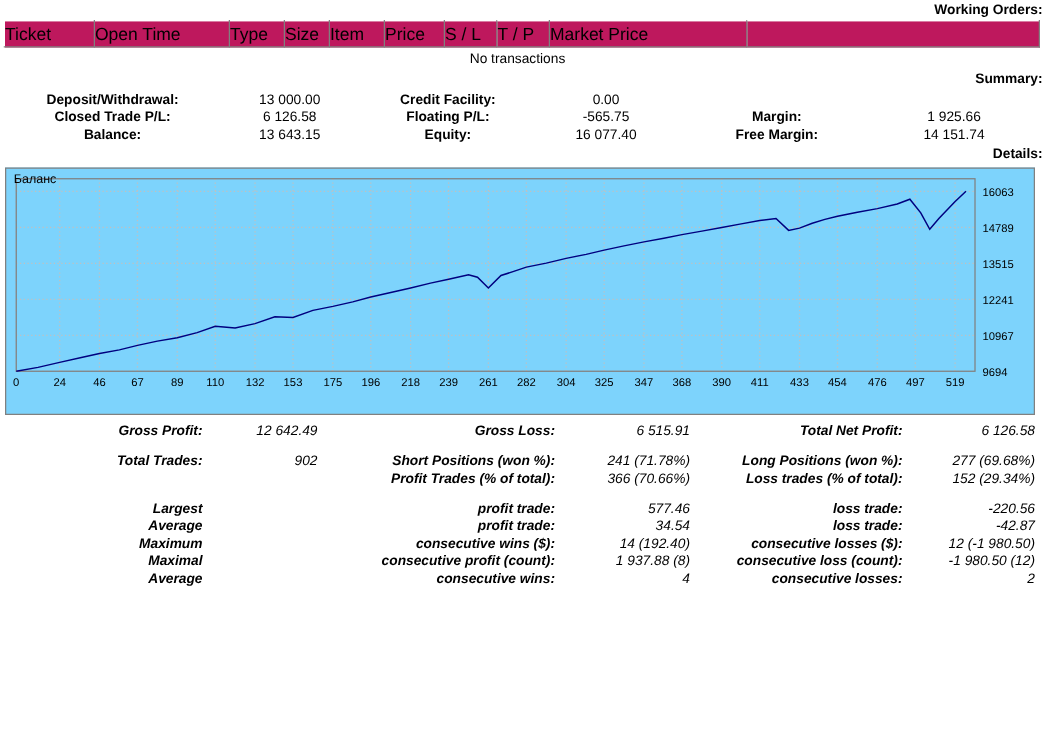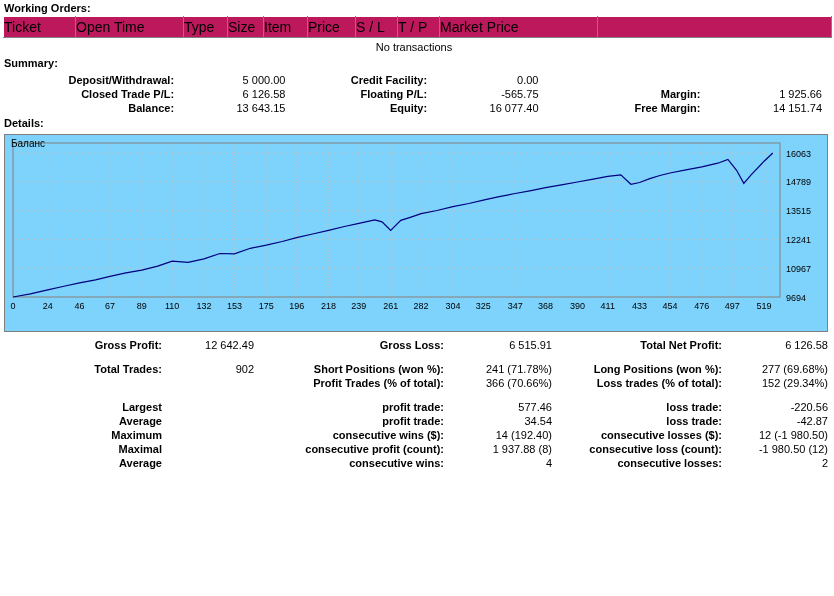--- a/index.html
+++ b/index.html
@@ -13,20 +13,21 @@
     font-family: "Liberation Sans", sans-serif;
     font-size: 11px;
     color: #000000;
     overflow: hidden;
     position: relative;
   }
   .section-title {
     font-weight: bold;
     font-size: 11px;
     padding: 2px 0 2px 4px;
+    text-align: right;
   }
   
   table.orders {
     border-collapse: collapse;
     width: 828px;
     margin-left: 3px;
     table-layout: fixed;
   }
   table.orders th {
     background: #be185d;
@@ -52,20 +53,21 @@
   }
   .summary table {
     border-collapse: collapse;
     width: 820px;
     margin-left: 4px;
   }
   .summary td {
     font-size: 11px;
     padding: 1px 2px;
     white-space: nowrap;
+    text-align: center;
   }
   .lbl { text-align: right; font-weight: bold; }
   .val { text-align: right; padding-right: 10px; }
   
   .chart-wrap {
     margin: 3px 0 0 4px;
     width: 824px;
     height: 198px;
     border: 1px solid #808080;
     background: #7dd3fc;
@@ -83,20 +85,21 @@
   
   .details {
     margin-top: 6px;
     width: 834px;
   }
   .details table {
     border-collapse: collapse;
     width: 826px;
     margin-left: 4px;
     table-layout: fixed;
+    font-style: italic;
   }
   .details td {
     font-size: 11px;
     padding: 1px 2px;
     white-space: nowrap;
   }
   .c-lbl { text-align: right; font-weight: bold; }
   .c-val { text-align: right; padding-right: 8px; }
   .spacer-row td { height: 8px; }
 </style>
@@ -144,21 +147,21 @@
       <col style="width:170px">
         <col style="width:110px">
       <col style="width:140px">
         <col style="width:110px">
       <col style="width:160px">
         <col style="width:120px">
     </colgroup>
     <tbody>
       <tr>
         <td class="lbl">Deposit/Withdrawal:</td>
-        <td class="val">5 000.00</td>
+        <td class="val">13 000.00</td>
         <td class="lbl">Credit Facility:</td>
         <td class="val">0.00</td>
         <td class="lbl"></td>
         <td class="val"></td>
       </tr>
       <tr>
         <td class="lbl">Closed Trade P/L:</td>
         <td class="val">6 126.58</td>
         <td class="lbl">Floating P/L:</td>
         <td class="val">-565.75</td>

